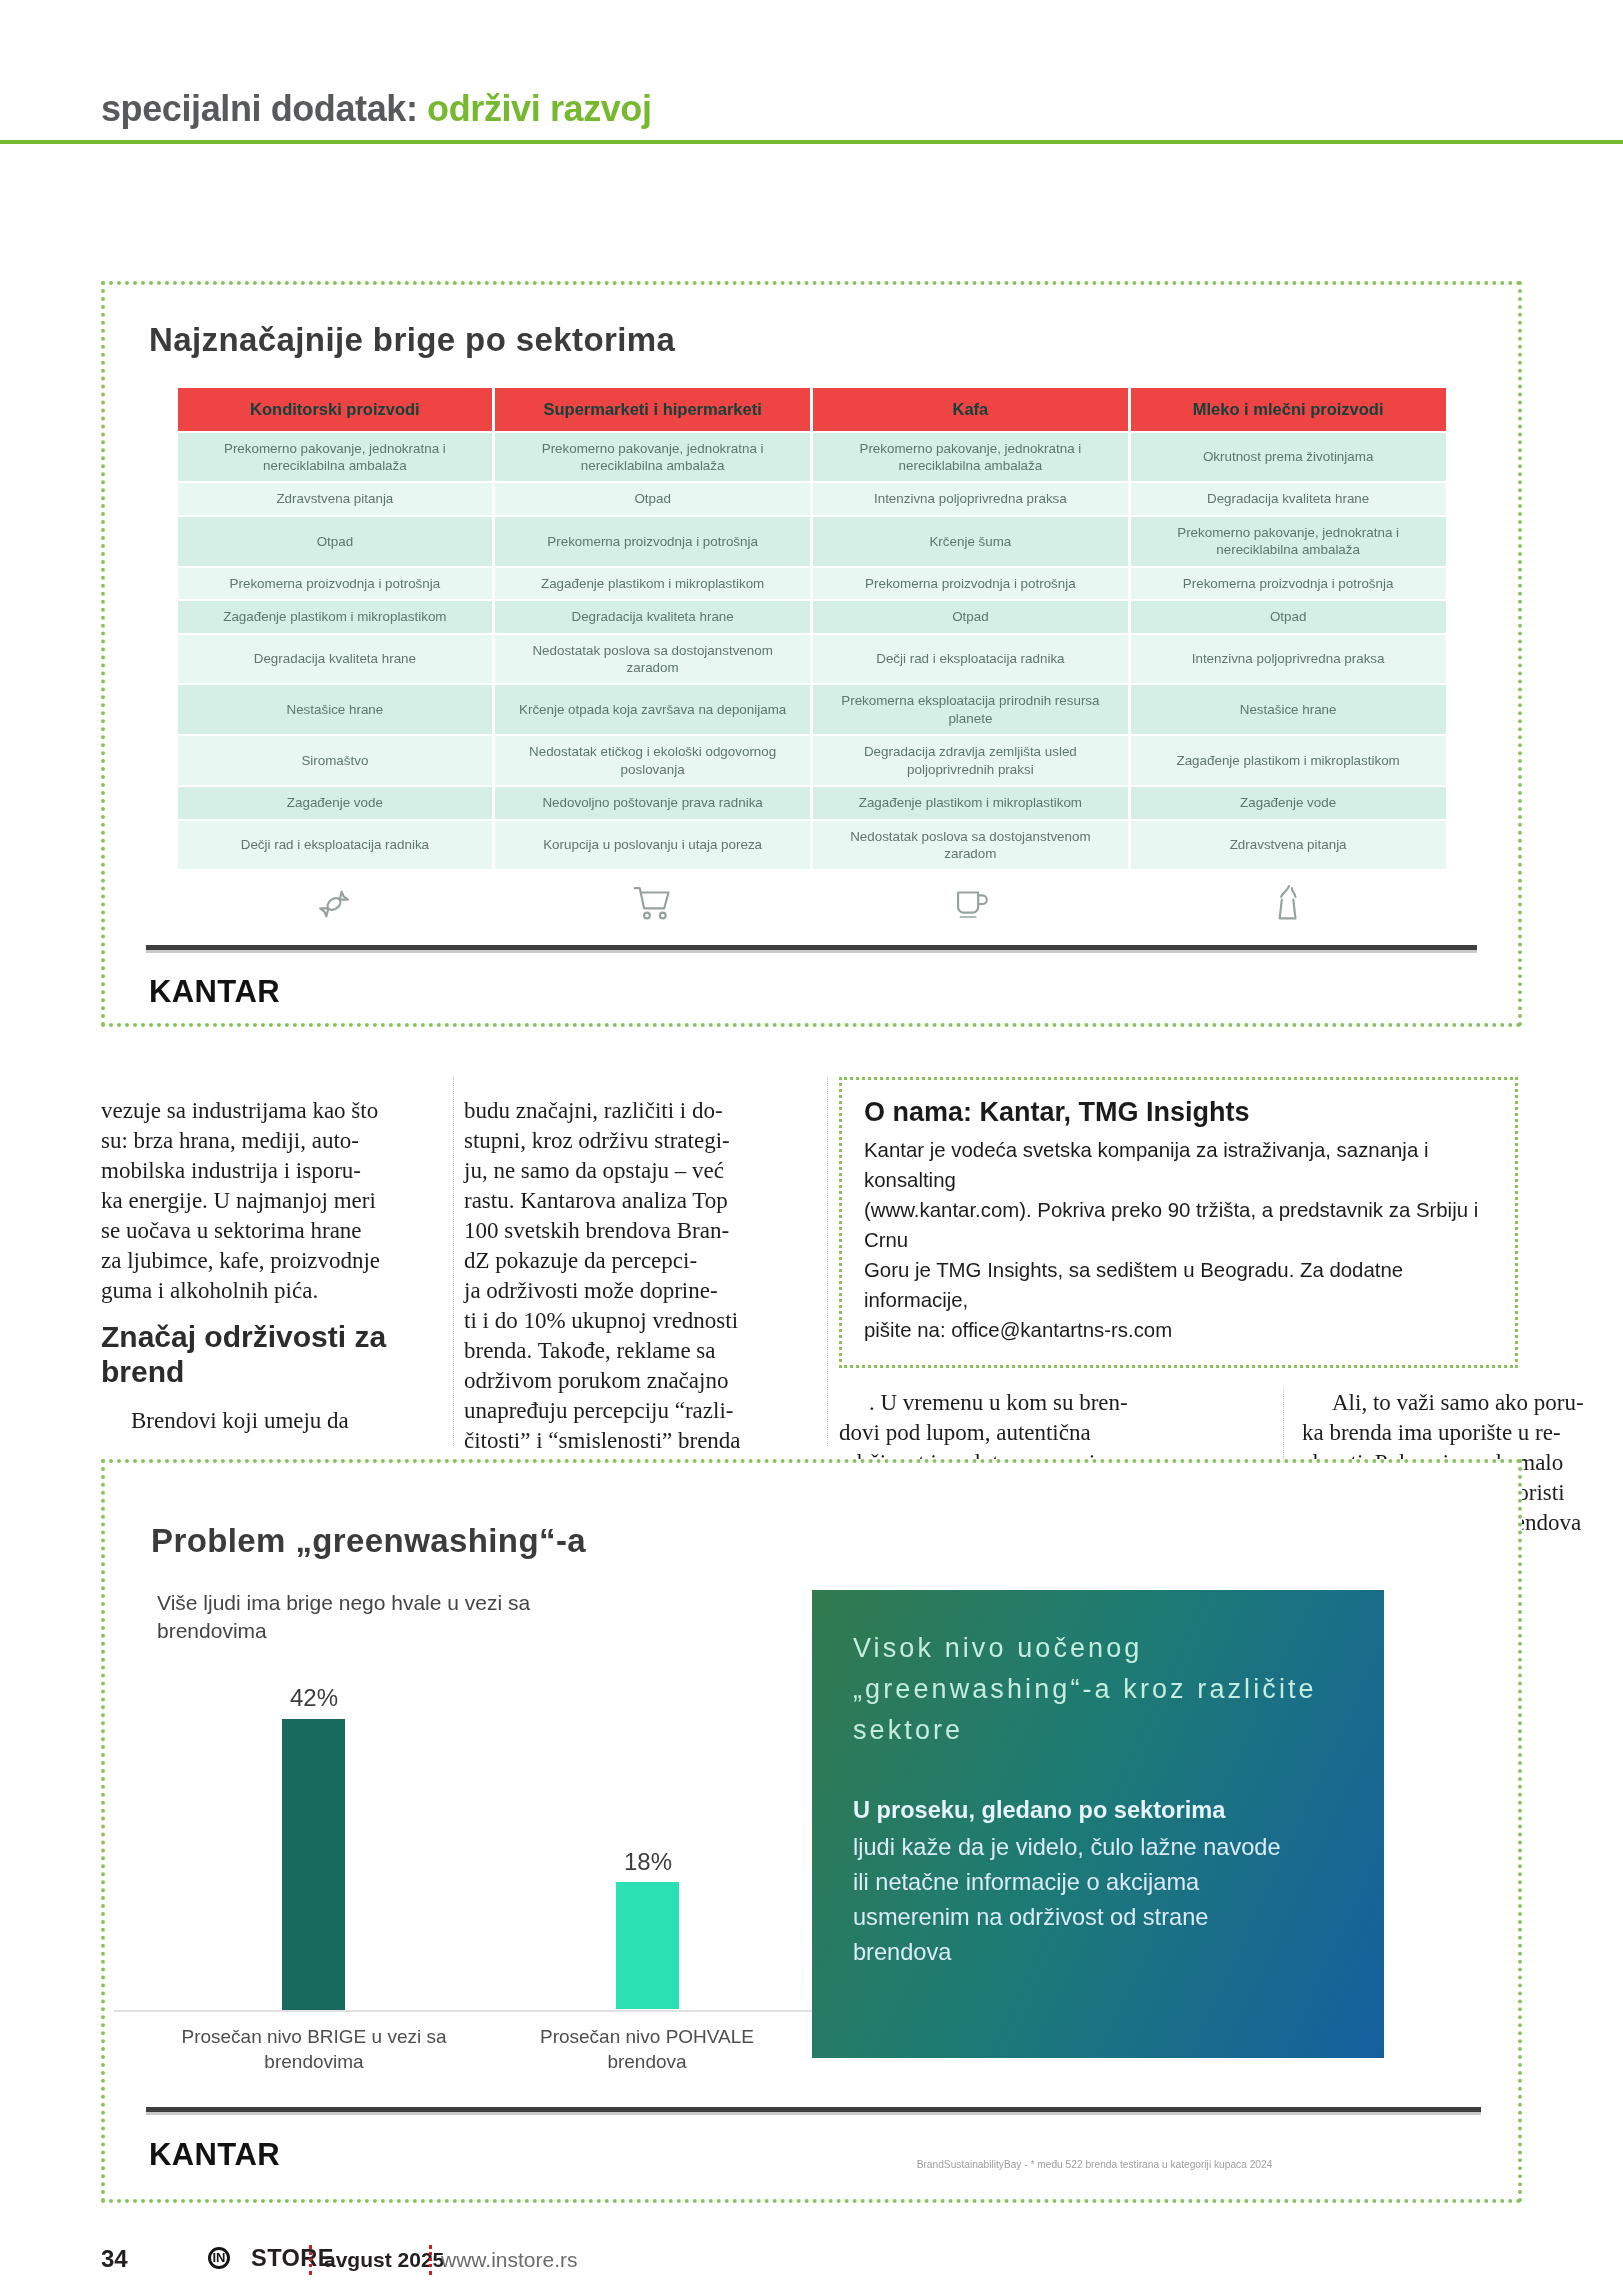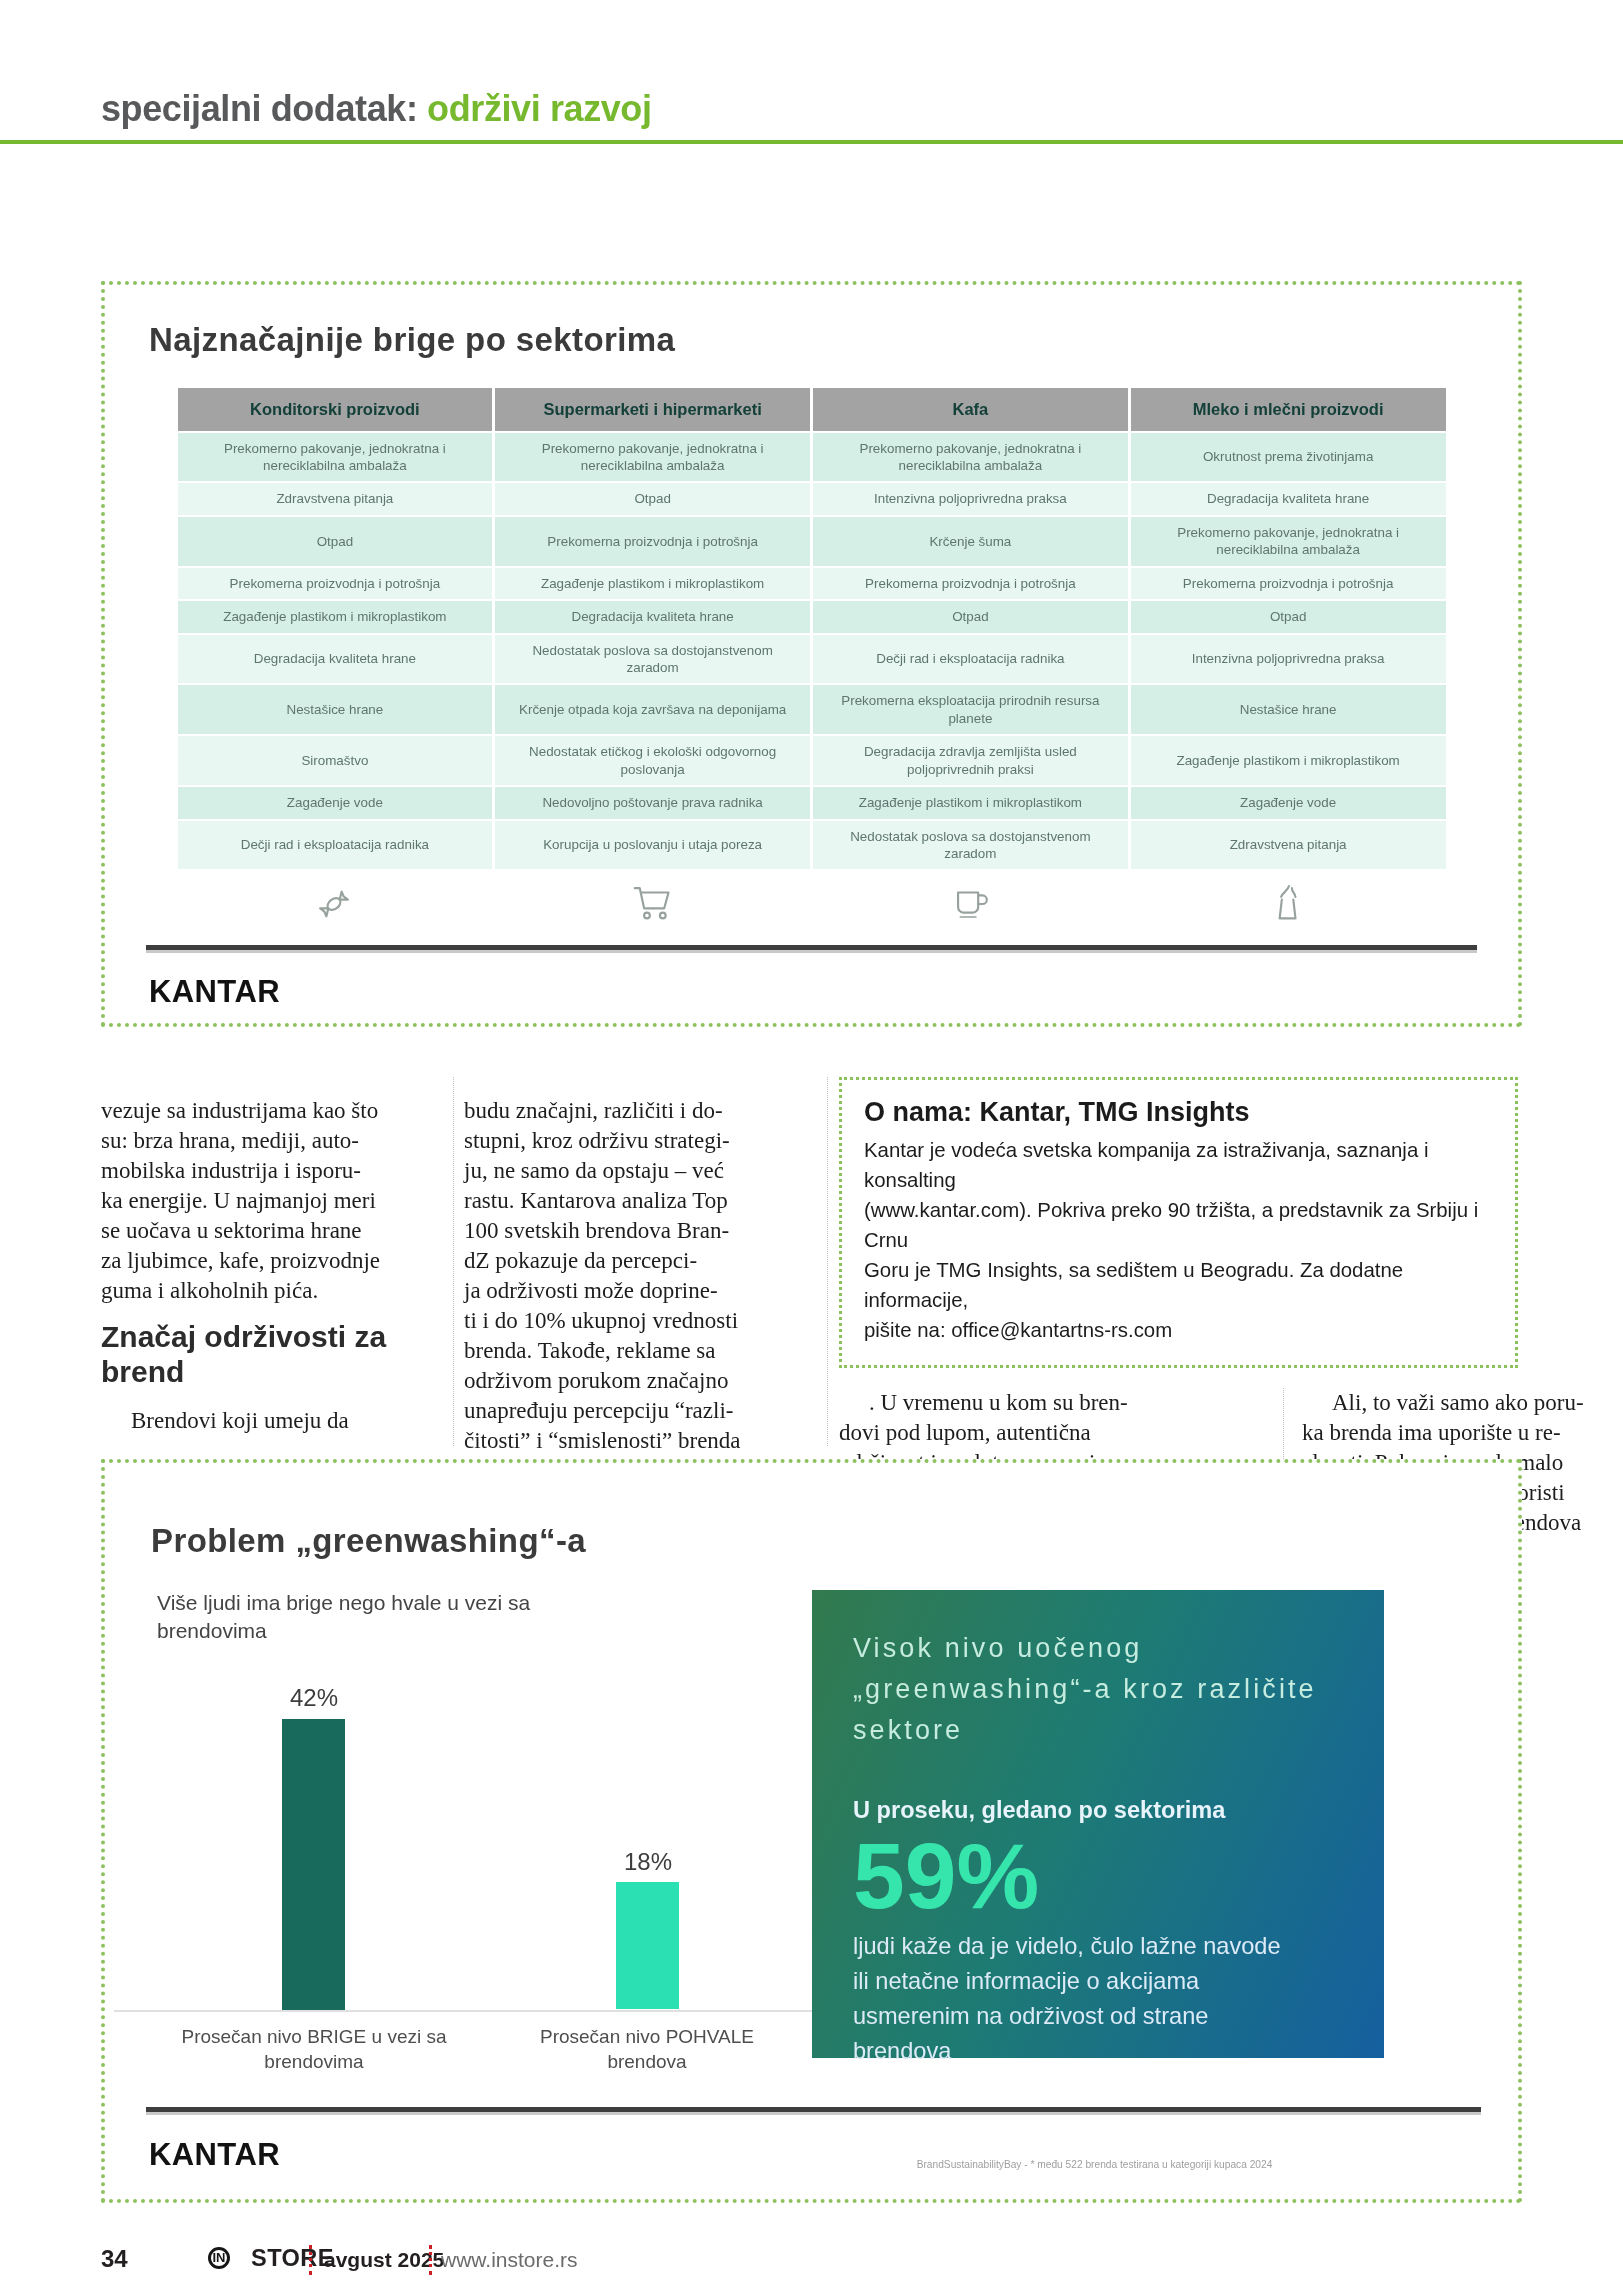--- a/index.html
+++ b/index.html
@@ -16,21 +16,21 @@
   .panel{position:absolute;border:4.7px dotted #8cc15e;background:#fff;box-sizing:border-box;}
   .panel1{left:101px;top:281px;width:1421px;height:746px;}
   .panel2{left:101px;top:1459px;width:1421px;height:744px;}
 
   .panel-title{font-size:33px;font-weight:bold;color:#3b3b3b;letter-spacing:0.4px;margin-top:32px;}
   .panel1 .panel-title{margin:36px 0 0 44px;}
 
   
   table.sectors{width:1274px;margin:27px auto 0;border-collapse:separate;border-spacing:3.1px 2.4px;
                 table-layout:fixed;}
-  table.sectors th{background:#a3a3a3;color:#14403a;font-size:16.5px;font-weight:bold;
+  table.sectors th{background:#ef4444;color:#14403a;font-size:16.5px;font-weight:bold;
                    padding:11.8px 6.3px;text-align:center;}
   table.sectors td{font-size:13.4px;line-height:1.3;color:#5f7670;text-align:center;
                    vertical-align:middle;padding:7px 14px;}
   table.sectors tr:nth-child(odd) td{background:#d5efe6;}
   table.sectors tr:nth-child(even) td{background:#e8f7f1;}
 
   .icon-row{width:1274px;margin:7.9px auto 0;display:flex;}
   .icon-row .icell{flex:1;display:flex;justify-content:center;align-items:center;height:52px;}
   .icon-row svg{stroke:#98a29d;fill:none;stroke-width:3;stroke-linecap:round;stroke-linejoin:round;}
 
@@ -300,21 +300,20 @@
     <div class="baseline"></div>
     <div class="blabel l1">Prosečan nivo BRIGE u vezi sa
 brendovima</div>
     <div class="blabel l2">Prosečan nivo POHVALE brendova</div>
 
     <div class="infobox">
       <div class="info-head">Visok nivo uočenog
 „greenwashing“-a kroz različite
 sektore</div>
       <div class="info-kicker">U proseku, gledano po sektorima</div>
-      <div class="info-stat">59%</div>
       <div class="info-body">ljudi kaže da je videlo, čulo lažne navode
 ili netačne informacije o akcijama
 usmerenim na održivost od strane
 brendova</div>
     </div>
 
     <div class="rule2"></div>
     <div class="kantar">KANTAR</div>
     <div class="footnote">BrandSustainabilityBay - * među 522 brenda testirana u kategoriji kupaca 2024</div>
   </div>

